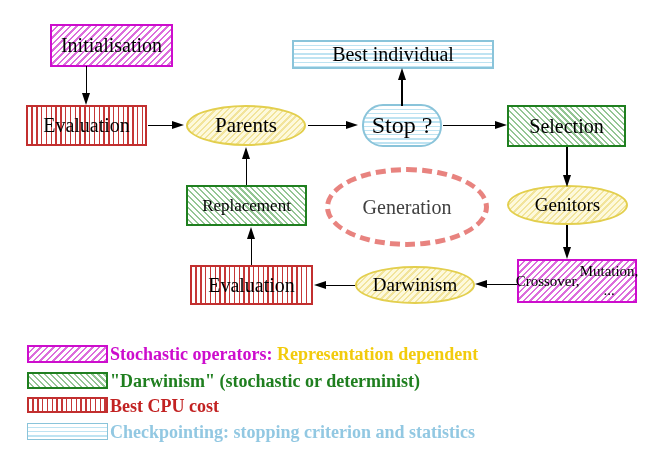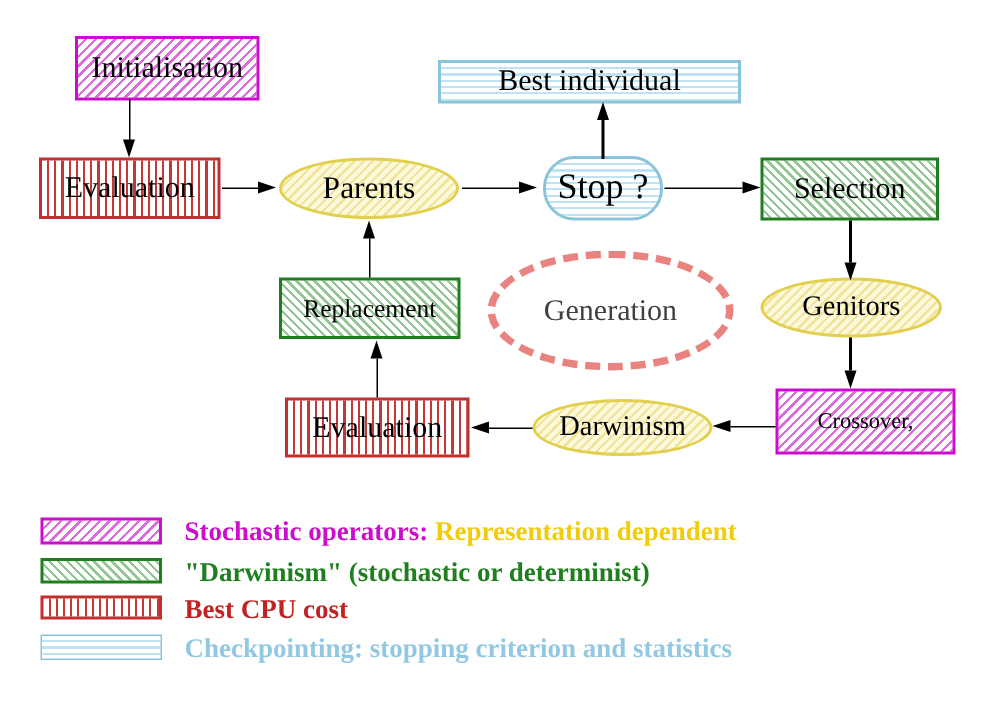--- a/index.html
+++ b/index.html
@@ -49,21 +49,21 @@
                }
   
   .ln{position:absolute;background:#000;}
   .ah{position:absolute;width:0;height:0;}
   .ah-right{border-top:4.5px solid transparent;border-bottom:4.5px solid transparent;border-left:12px solid #000;}
   .ah-left {border-top:4.5px solid transparent;border-bottom:4.5px solid transparent;border-right:12px solid #000;}
   .ah-down {border-left:4.5px solid transparent;border-right:4.5px solid transparent;border-top:12px solid #000;}
   .ah-up   {border-left:4.5px solid transparent;border-right:4.5px solid transparent;border-bottom:12px solid #000;}
   
   .sw{position:absolute;left:27px;width:81px;box-sizing:border-box;}
-  .lg{position:absolute;left:123px;font-size:18px;font-weight:bold;white-space:nowrap;}
+  .lg{position:absolute;left:110px;font-size:18px;font-weight:bold;white-space:nowrap;}
   .lg .c-magenta{color:#cd0dcd;}
   .lg .c-yellow{color:#f2cb0c;}
   #lg-2{color:#1f7f1f;}
   #lg-3{color:#c22222;}
   #lg-4{color:#92c8e2;}
 </style>
 </head>
 <body>
 
 <div class="stage">
@@ -74,20 +74,21 @@
   <div class="node stripes-cyan" id="n-best">Best individual</div>
   <div class="node stripes-cyan" id="n-stop">Stop ?</div>
   <div class="node hatch-green" id="n-selection">Selection</div>
   <div class="node hatch-green" id="n-replacement">Replacement</div>
   <div class="node ellipse-dashed" id="n-generation">Generation</div>
   <div class="node ellipse-yellow" id="n-genitors">Genitors</div>
   <div class="node stripes-red" id="n-eval-bot">Evaluation</div>
   <div class="node ellipse-yellow" id="n-offspring">Darwinism</div>
   <div class="node hatch-magenta" id="n-crossover">
     <div>Crossover,</div>
+    <div>Mutation, ...</div>
   </div>
 
   <div class="ln" style="left:85.5px;top:66px;width:1.5px;height:28px;"></div>
   <div class="ah ah-down" style="left:82px;top:93px;"></div>
 
   <div class="ln" style="left:148px;top:124.5px;width:24px;height:1.5px;"></div>
   <div class="ah ah-right" style="left:172px;top:120.5px;"></div>
 
   <div class="ln" style="left:308px;top:124.5px;width:38px;height:1.5px;"></div>
   <div class="ah ah-right" style="left:346px;top:120.5px;"></div>

